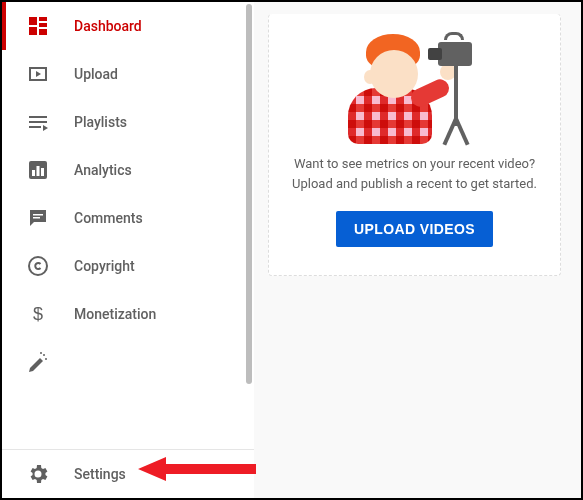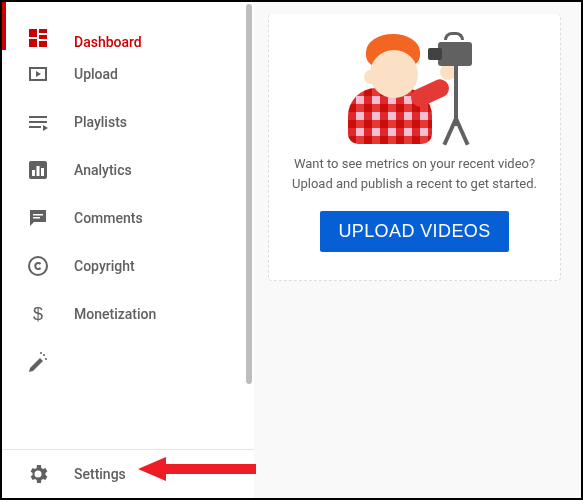--- a/index.html
+++ b/index.html
@@ -40,21 +40,20 @@
   .nav-item {
     display: flex;
     align-items: center;
     height: 48px;
     padding-left: 24px;
     cursor: pointer;
     position: relative;
   }
   .nav-item.active {
     color: #cc0000;
-    align-items: flex-end;
   }
   .nav-item.active::before {
     content: "";
     position: absolute;
     left: 0; top: 0;
     width: 4px;
     height: 100%;
     background: #cc0000;
   }
   .nav-item .icon {
@@ -186,22 +185,22 @@
   .card-text {
     font-size: 13px;
     color: #606060;
     line-height: 1.5;
     margin-bottom: 18px;
   }
   .upload-btn {
     display: inline-block;
     background: #065fd4;
     color: #fff;
-    font-size: 18px;
-    font-weight: 400;
+    font-size: 14px;
+    font-weight: 700;
     letter-spacing: .4px;
     padding: 10px 18px;
     border: none;
     border-radius: 2px;
     cursor: pointer;
   }
   .arrow {
     position: absolute;
     left: 136px;
     top: 452px;

